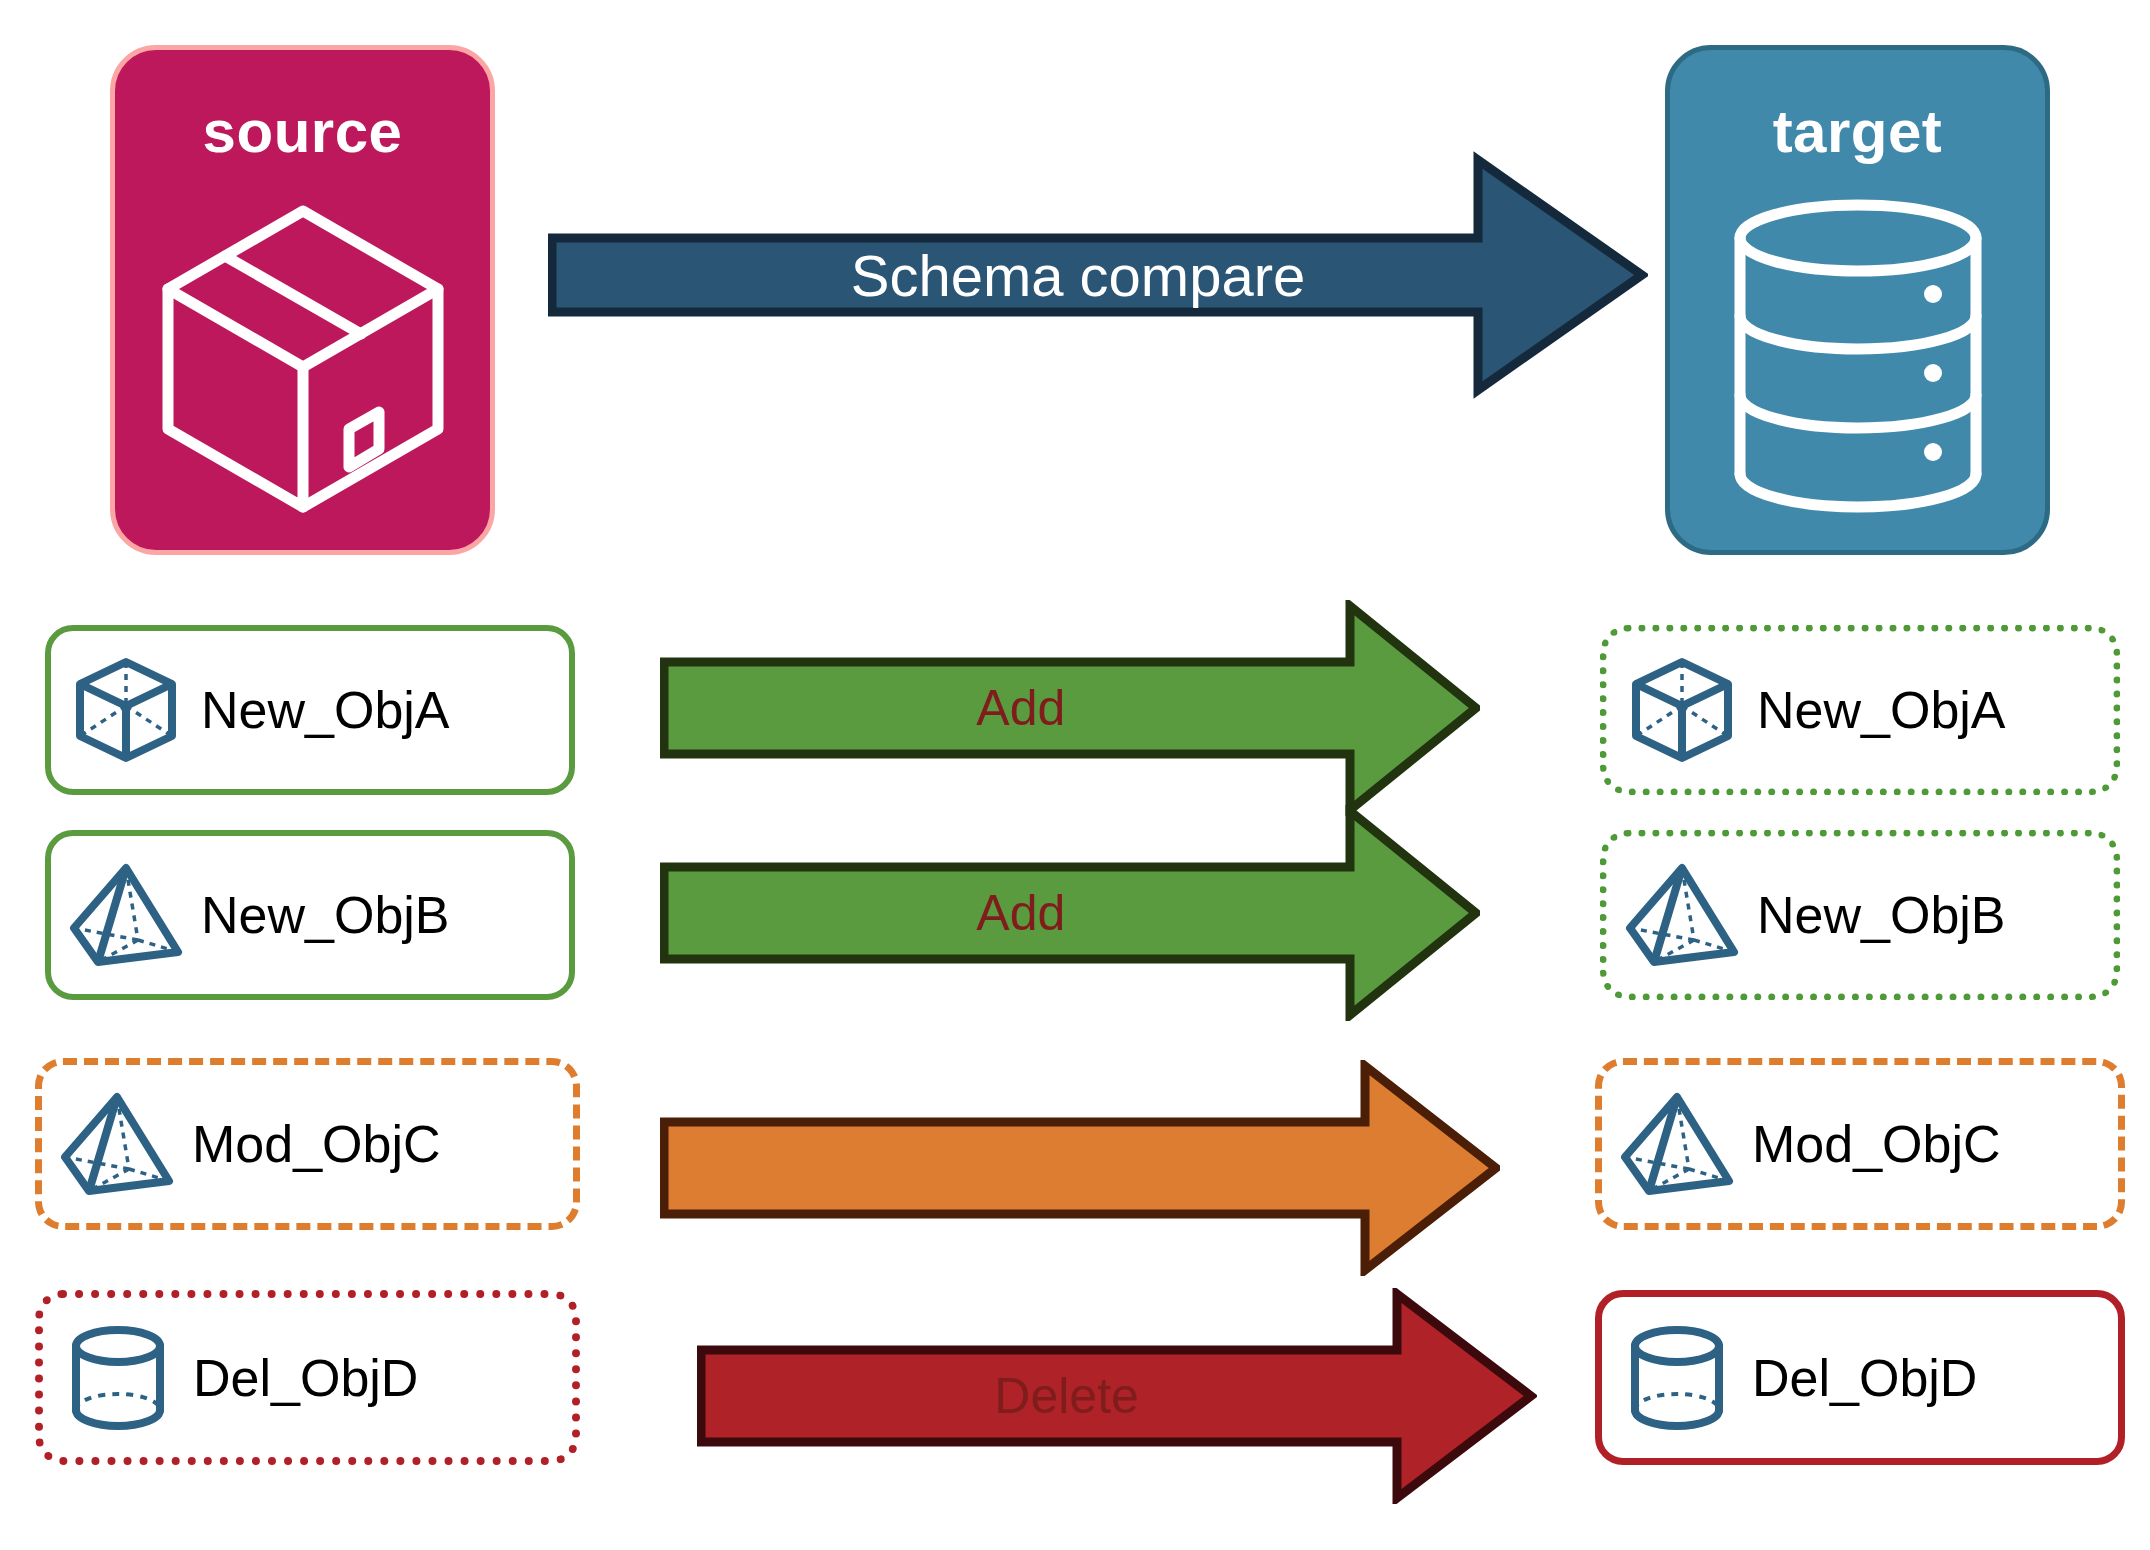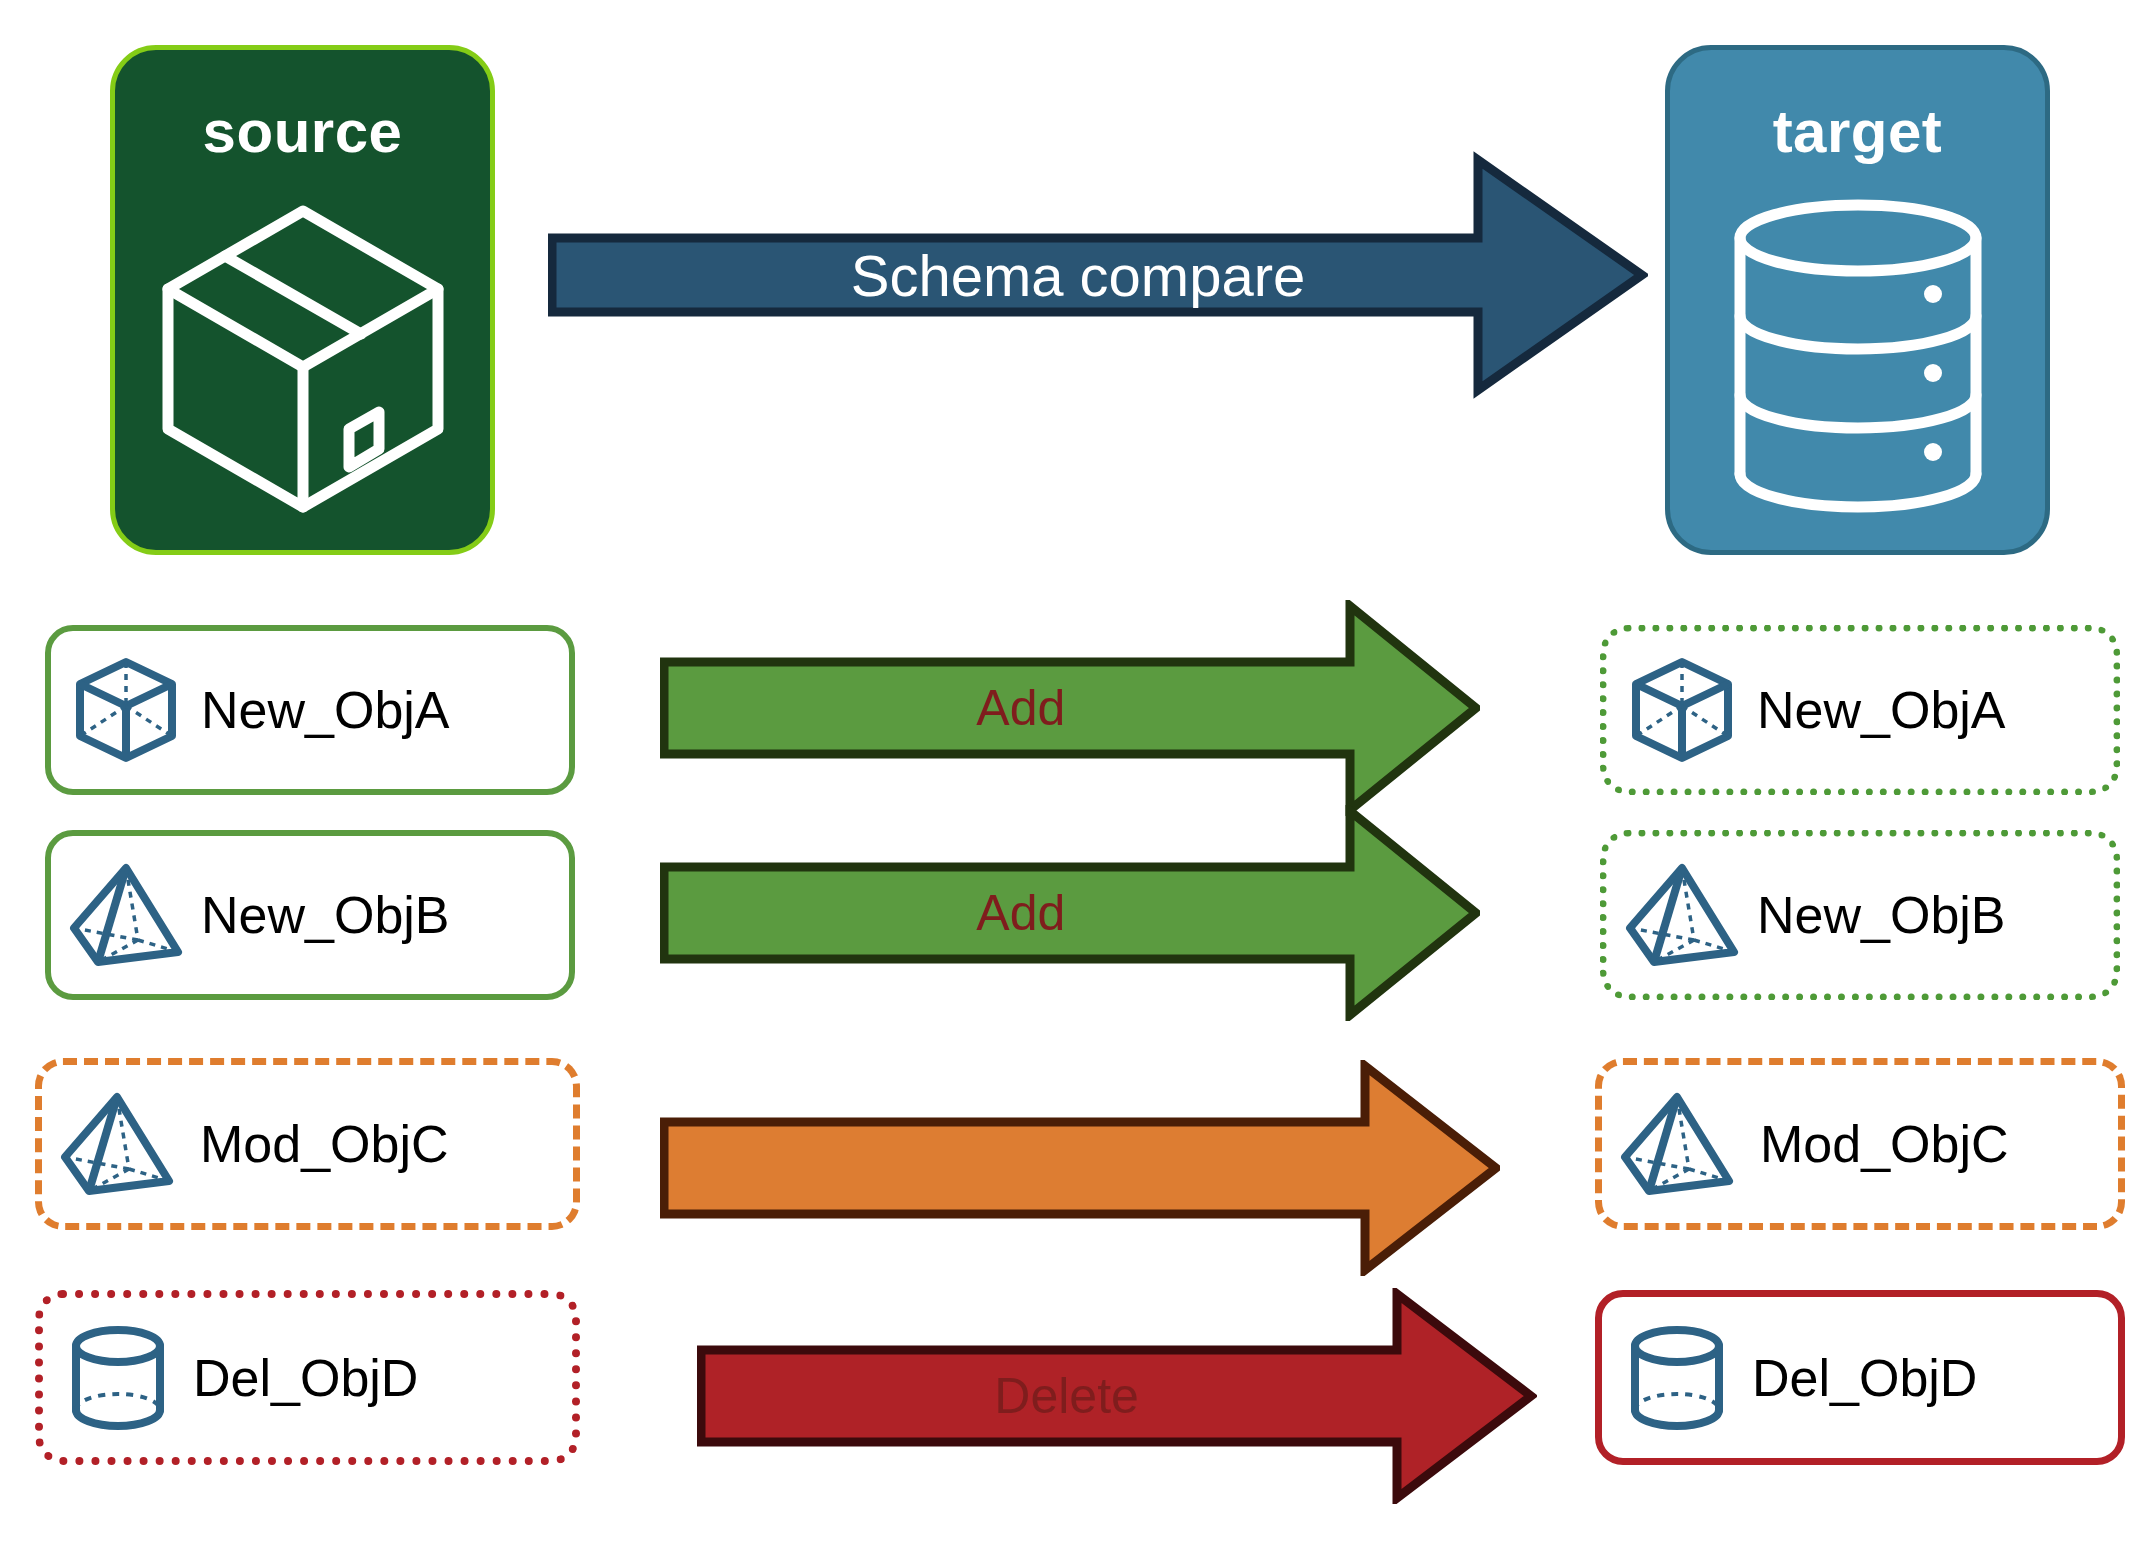--- a/index.html
+++ b/index.html
@@ -11,40 +11,40 @@
 
   
   .endpoint{position:absolute;border-radius:46px;box-sizing:border-box;
             display:flex;flex-direction:column;align-items:center;}
   .endpoint .ep-title{font-size:60px;font-weight:bold;color:#ffffff;
             letter-spacing:0.5px;margin-top:52px;line-height:1;}
   .endpoint .ep-icon{flex:1;display:flex;align-items:center;justify-content:center;
             width:100%;}
 
   #source-panel{left:110px;top:45px;width:385px;height:510px;
-            background:#14532d;border:5px solid #84cc16;}
+            background:#be185d;border:5px solid #fca5a5;}
   #target-panel{left:1665px;top:45px;width:385px;height:510px;
             background:#4189AB;border:5px solid #2D6A83;}
 
   
   #compare-arrow{position:absolute;left:548px;top:150px;width:1100px;height:250px;}
   #compare-arrow .lbl{position:absolute;left:0;top:0;width:1060px;height:250px;
             display:flex;align-items:center;justify-content:center;
             color:#ffffff;font-size:58px;pointer-events:none;}
 
   
   .obj-box{position:absolute;box-sizing:border-box;background:#ffffff;
            border-radius:28px;display:flex;align-items:center;}
   .obj-box .obj-icon{width:150px;flex:0 0 150px;display:flex;
            align-items:center;justify-content:center;}
   .obj-box .obj-label{font-size:52px;color:#000000;white-space:nowrap;}
 
   .bd-green-solid{border:6px solid #5B9B40;}
   .bd-green-dotted{border:7px dotted #4E9A37;}
-  .bd-orange-dashed{border:7px dashed #DF7D2E;gap:8px;}
+  .bd-orange-dashed{border:7px dashed #DF7D2E;}
   .bd-red-dotted{border:8px dotted #B22027;}
   .bd-red-solid{border:7px solid #B22027;}
 
   .row-arrow{position:absolute;}
   .row-arrow .lbl{position:absolute;left:0;top:0;height:100%;width:88%;
            display:flex;align-items:center;justify-content:center;
            color:#7f1d1d;font-size:50px;pointer-events:none;}
 </style>
 </head>
 <body>

